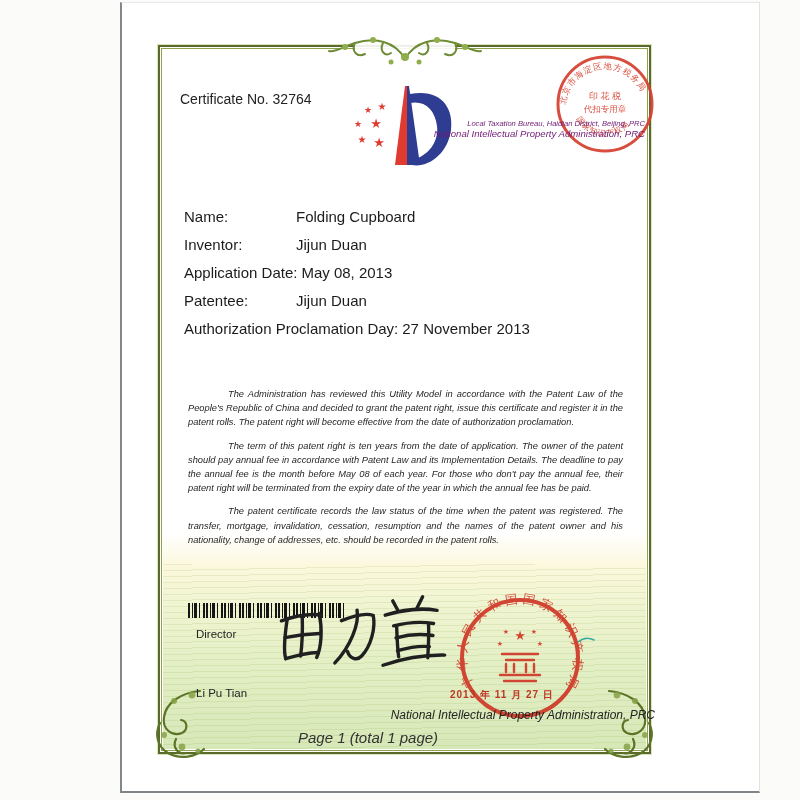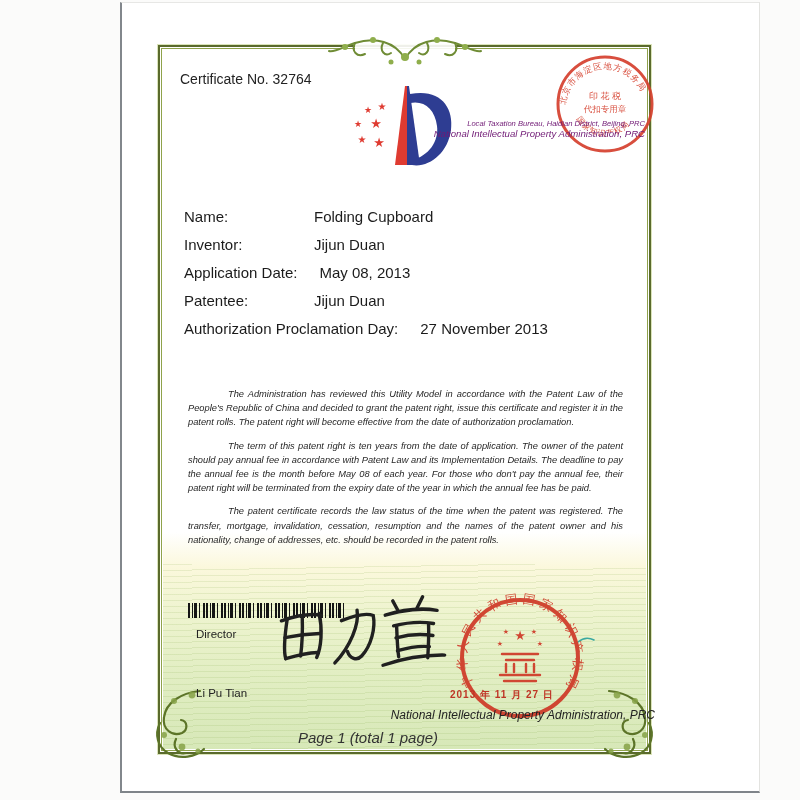--- a/index.html
+++ b/index.html
@@ -28,30 +28,30 @@
       rgba(255,255,255,0) 0%,rgba(255,255,255,0) 69%,
       #fbf8dc 74%,#eff4d0 80%,#e2eec3 89%,#d7e8b8 100%);
   }
   .waves{
     position:absolute;left:3px;right:3px;bottom:3px;height:185px;
     background:repeating-linear-gradient(179deg,
       rgba(128,168,70,.20) 0 1px, rgba(0,0,0,0) 1px 6px);
     opacity:.75;
   }
   .abs{position:absolute;}
-  .cert-no{left:20px;top:24px;font-size:14px;color:#232323;}
+  .cert-no{left:20px;top:44px;font-size:14px;color:#232323;}
   .logo{left:186px;top:34px;width:116px;height:92px;}
   .tax-seal{left:392px;top:4px;width:106px;height:106px;opacity:.92;}
   .captions{right:4px;top:72px;text-align:right;font-style:italic;color:#701a75;line-height:1.25;}
   .caption-sm{font-size:7.6px;}
   .caption-lg{font-size:9.6px;}
   .title{left:0;right:0;top:112px;text-align:center;font-size:23px;color:#121212;}
   .fields{left:24px;top:160px;width:445px;}
   .field-row{display:flex;font-size:15px;line-height:19px;margin-bottom:9px;color:#1b1b1b;}
-  .field-label{min-width:108px;padding-right:22px;}
+  .field-label{min-width:108px;padding-right:4px;}
   .paras{left:24px;top:340px;width:443px;font-style:italic;font-size:9.3px;
          line-height:14.2px;color:#272727;text-align:justify;}
   .paras p{margin:0 4px 9px;text-indent:40px;}
   .barcode{
     left:28px;top:556px;width:158px;height:15px;
     background:repeating-linear-gradient(90deg,
       #151515 0 2px, rgba(0,0,0,0) 2px 4px,
       #151515 4px 5px, rgba(0,0,0,0) 5px 6px,
       #151515 6px 9px, rgba(0,0,0,0) 9px 11px,
       #151515 11px 12px, rgba(0,0,0,0) 12px 15px,

